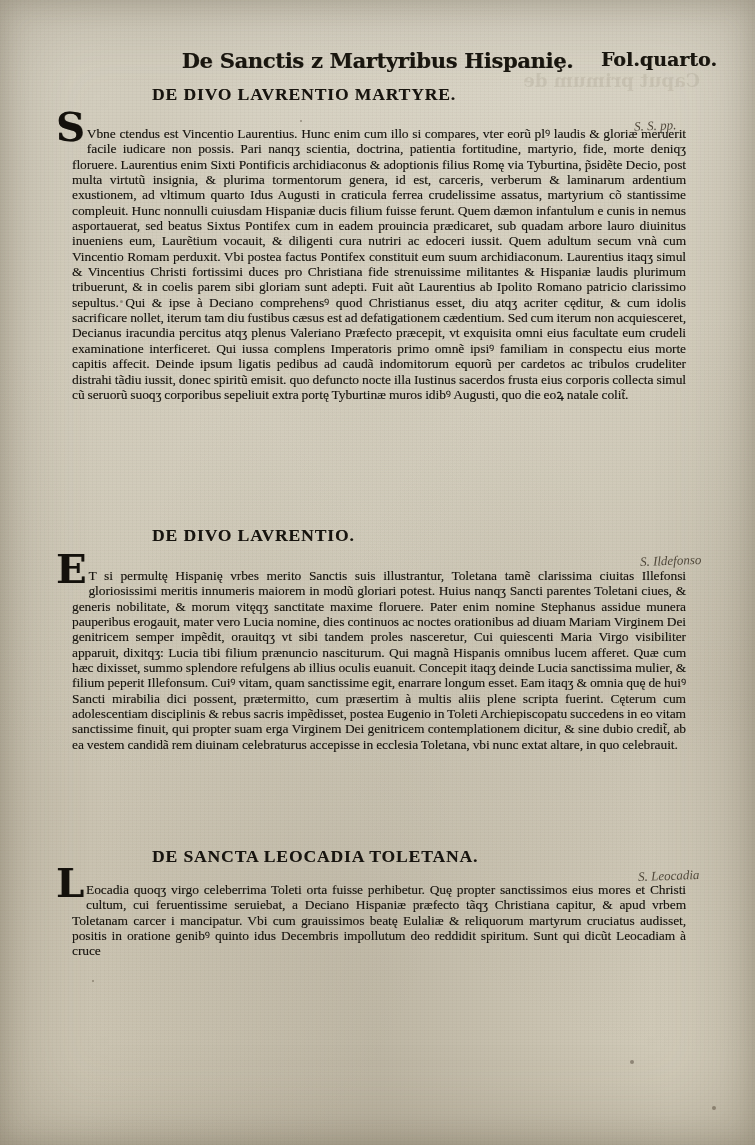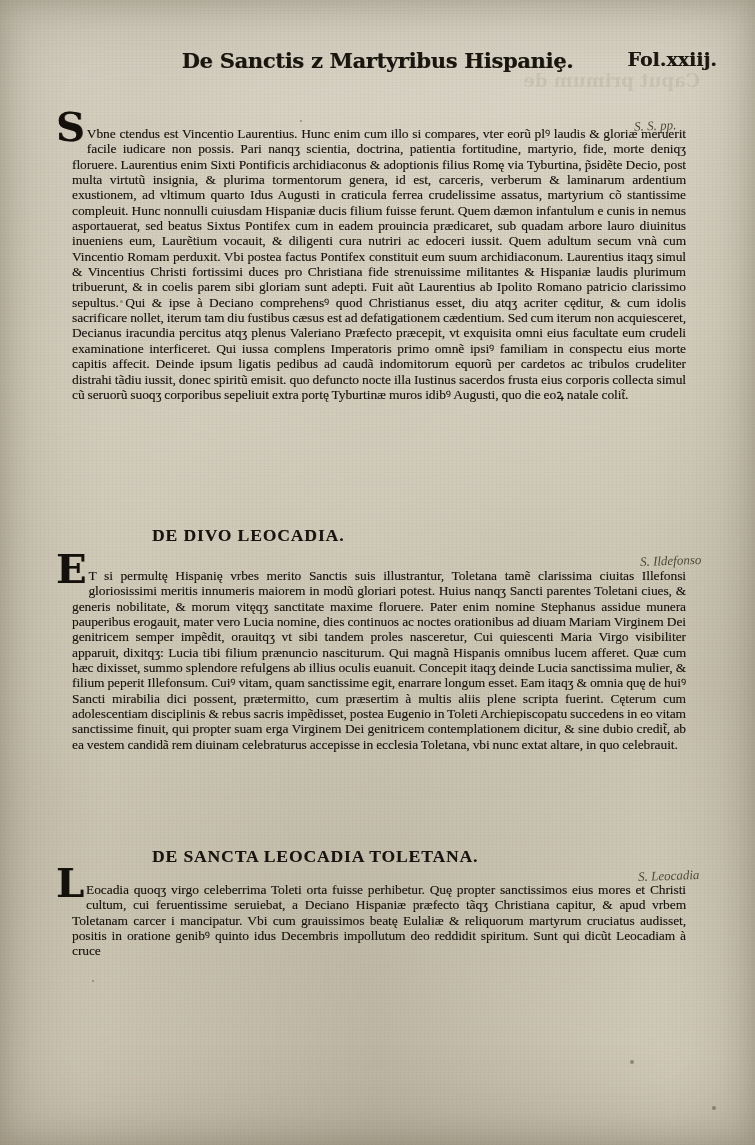--- a/index.html
+++ b/index.html
@@ -171,31 +171,34 @@
   <div class="speck" style="left:420px;top:640px;width:2px;height:2px;"></div>
   <div class="speck" style="left:630px;top:1060px;width:4px;height:4px;"></div>
   <div class="speck" style="left:712px;top:1106px;width:4px;height:4px;"></div>
   <div class="speck" style="left:92px;top:980px;width:2px;height:2px;"></div>
   <div class="speck" style="left:300px;top:120px;width:2px;height:2px;"></div>
 
   <div class="content">
 
     <div class="header">
       <div class="running-title">De Sanctis z Martyribus Hispaniȩ.</div>
-      <div class="folio">Fol.xxiij.</div>
-    </div>
-
+      <div class="folio">Fol.quarto.</div>
+    </div>
+
+    <div style="position:absolute;left:56px;top:84px;width:646px;">
+      <div class="sec-head indent1">DE DIVO LAVRENTIO MARTYRE.</div>
+    </div>
 
     <div class="block" style="top:110px;">
       <span class="dropcap">S</span>
       <p>Vbne ctendus est Vincentio Laurentius. Hunc enim cum illo si compares, vter eorũ plꝰ laudis &amp; gloriæ meruerit facile iudicare non possis. Pari nanqʒ scientia, doctrina, patientia fortitudine, martyrio, fide, morte deniqʒ floruere. Laurentius enim Sixti Pontificis archidiaconus &amp; adoptionis filius Romę via Tyburtina, p̃sidẽte Decio, post multa virtutũ insignia, &amp; plurima tormentorum genera, id est, carceris, verberum &amp; laminarum ardentium exustionem, ad vltimum quarto Idus Augusti in craticula ferrea crudelissime assatus, martyrium cõ stantissime compleuit. Hunc nonnulli cuiusdam Hispaniæ ducis filium fuisse ferunt. Quem dæmon infantulum e cunis in nemus asportauerat, sed beatus Sixtus Pontifex cum in eadem prouincia prædicaret, sub quadam arbore lauro diuinitus inueniens eum, Laurẽtium vocauit, &amp; diligenti cura nutriri ac edoceri iussit. Quem adultum secum vnà cum Vincentio Romam perduxit. Vbi postea factus Pontifex constituit eum suum archidiaconum. Laurentius itaqʒ simul &amp; Vincentius Christi fortissimi duces pro Christiana fide strenuissime militantes &amp; Hispaniæ laudis plurimum tribuerunt, &amp; in coelis parem sibi gloriam sunt adepti. Fuit aũt Laurentius ab Ipolito Romano patricio clarissimo sepultus. Qui &amp; ipse à Deciano comprehensꝰ quod Christianus esset, diu atqʒ acriter cęditur, &amp; cum idolis sacrificare nollet, iterum tam diu fustibus cæsus est ad defatigationem cædentium. Sed cum iterum non acquiesceret, Decianus iracundia percitus atqʒ plenus Valeriano Præfecto præcepit, vt exquisita omni eius facultate eum crudeli examinatione interficeret. Qui iussa complens Imperatoris primo omnẽ ipsiꝰ familiam in conspectu eius morte capitis affecit. Deinde ipsum ligatis pedibus ad caudã indomitorum equorũ per cardetos ac tribulos crudeliter distrahi tãdiu iussit, donec spiritũ emisit. quo defuncto nocte illa Iustinus sacerdos frusta eius corporis collecta simul cũ seruorũ suoqʒ corporibus sepeliuit extra portę Tyburtinæ muros idibꝰ Augusti, quo die eoꝝ natale colit̃.</p>
     </div>
 
     <div style="position:absolute;left:56px;top:525px;width:646px;">
-      <div class="sec-head indent3">DE DIVO LEOCADIA.</div>
+      <div class="sec-head indent3">DE DIVO LAVRENTIO.</div>
     </div>
 
     <div class="block" style="top:552px;">
       <span class="dropcap">E</span>
       <p>T si permultę Hispanię vrbes merito Sanctis suis illustrantur, Toletana tamẽ clarissima ciuitas Illefonsi gloriosissimi meritis innumeris maiorem in modũ gloriari potest. Huius nanqʒ Sancti parentes Toletani ciues, &amp; generis nobilitate, &amp; morum vitęqʒ sanctitate maxime floruere. Pater enim nomine Stephanus assidue munera pauperibus erogauit, mater vero Lucia nomine, dies continuos ac noctes orationibus ad diuam Mariam Virginem Dei genitricem semper impẽdit, orauitqʒ vt sibi tandem proles nasceretur, Cui quiescenti Maria Virgo visibiliter apparuit, dixitqʒ: Lucia tibi filium prænuncio nasciturum. Qui magnã Hispanis omnibus lucem afferet. Quæ cum hæc dixisset, summo splendore refulgens ab illius oculis euanuit. Concepit itaqʒ deinde Lucia sanctissima mulier, &amp; filium peperit Illefonsum. Cuiꝰ vitam, quam sanctissime egit, enarrare longum esset. Eam itaqʒ &amp; omnia quę de huiꝰ Sancti mirabilia dici possent, prætermitto, cum præsertim à multis aliis plene scripta fuerint. Cęterum cum adolescentiam disciplinis &amp; rebus sacris impẽdisset, postea Eugenio in Toleti Archiepiscopatu succedens in eo vitam sanctissime finuit, qui propter suam erga Virginem Dei genitricem contemplationem dicitur, &amp; sine dubio credit̃, ab ea vestem candidã rem diuinam celebraturus accepisse in ecclesia Toletana, vbi nunc extat altare, in quo celebrauit.</p>
     </div>
 
     <div style="position:absolute;left:56px;top:838px;width:646px;margin-top:8px;">
       <div class="sec-head indent3">DE SANCTA LEOCADIA TOLETANA.</div>
     </div>

